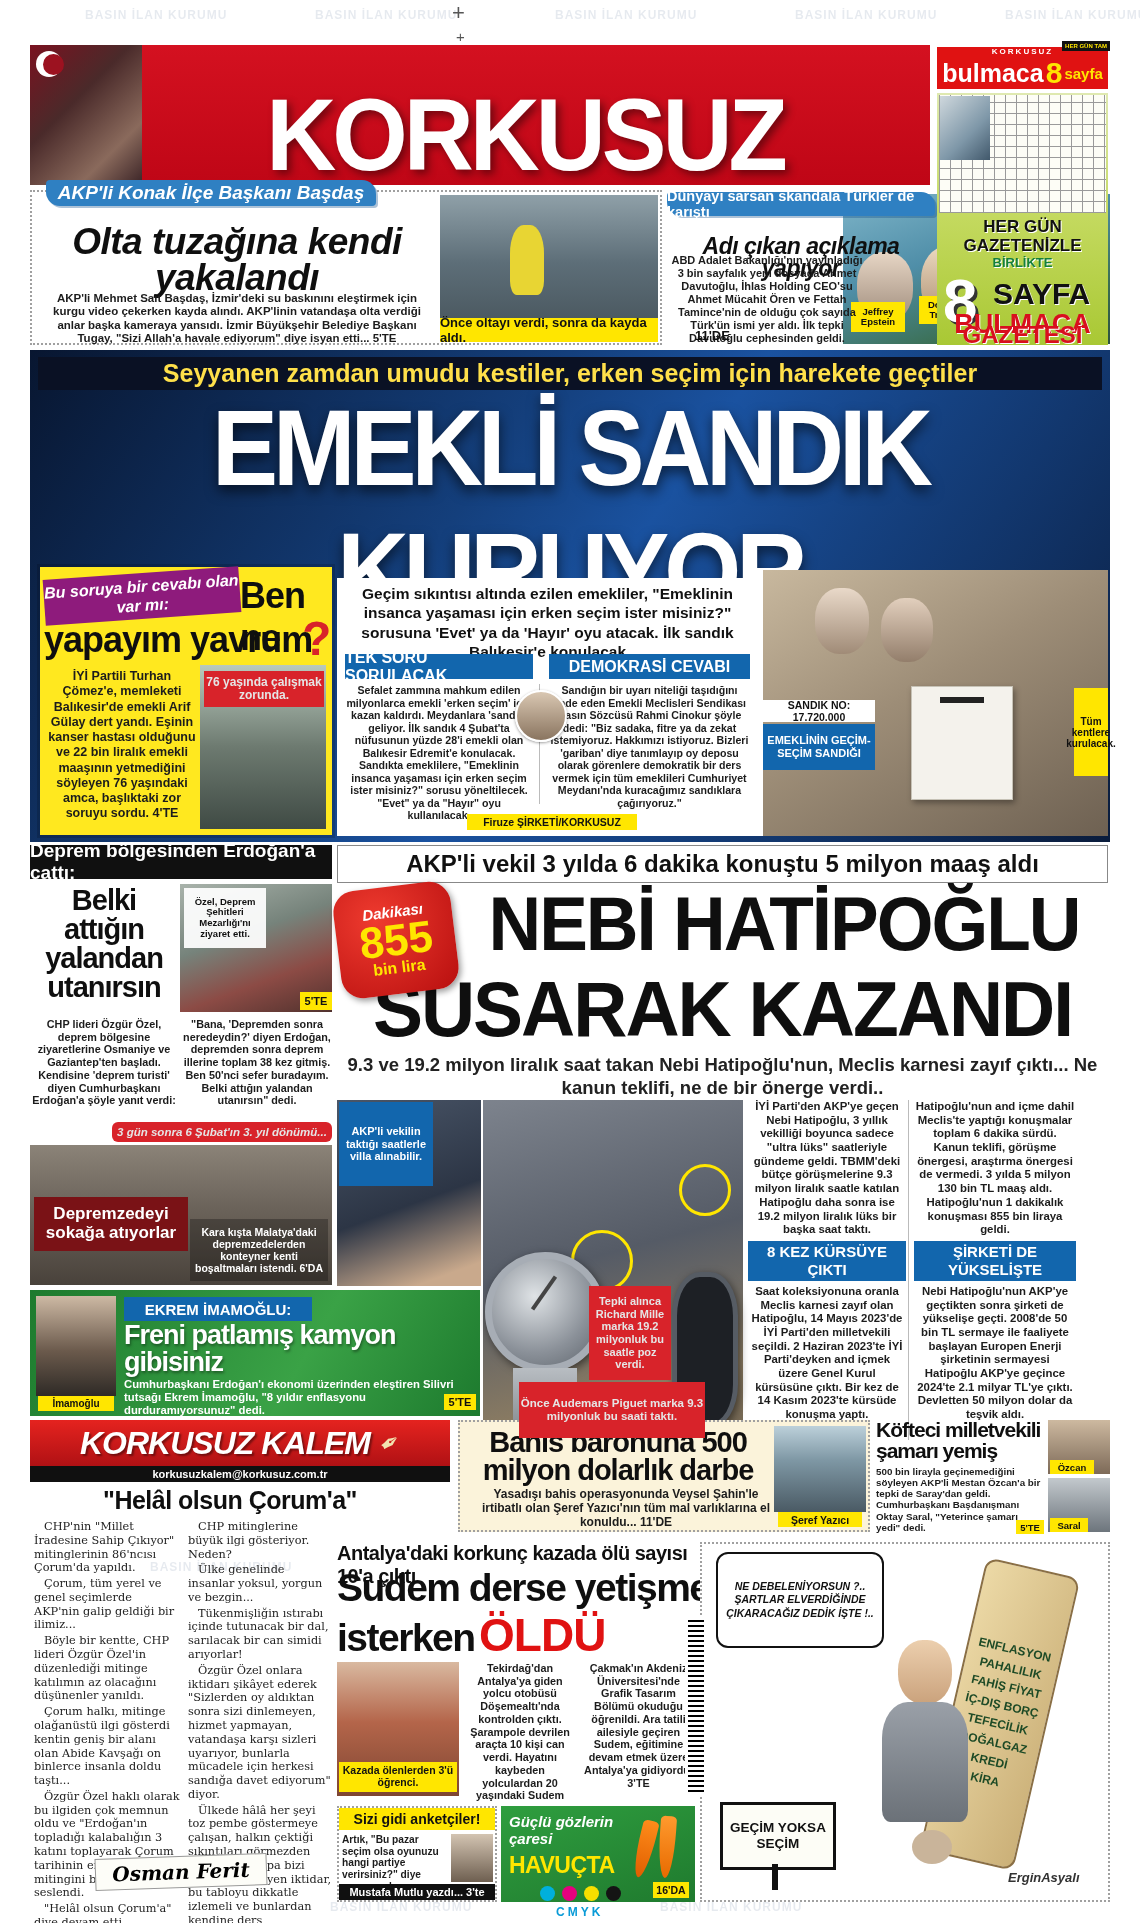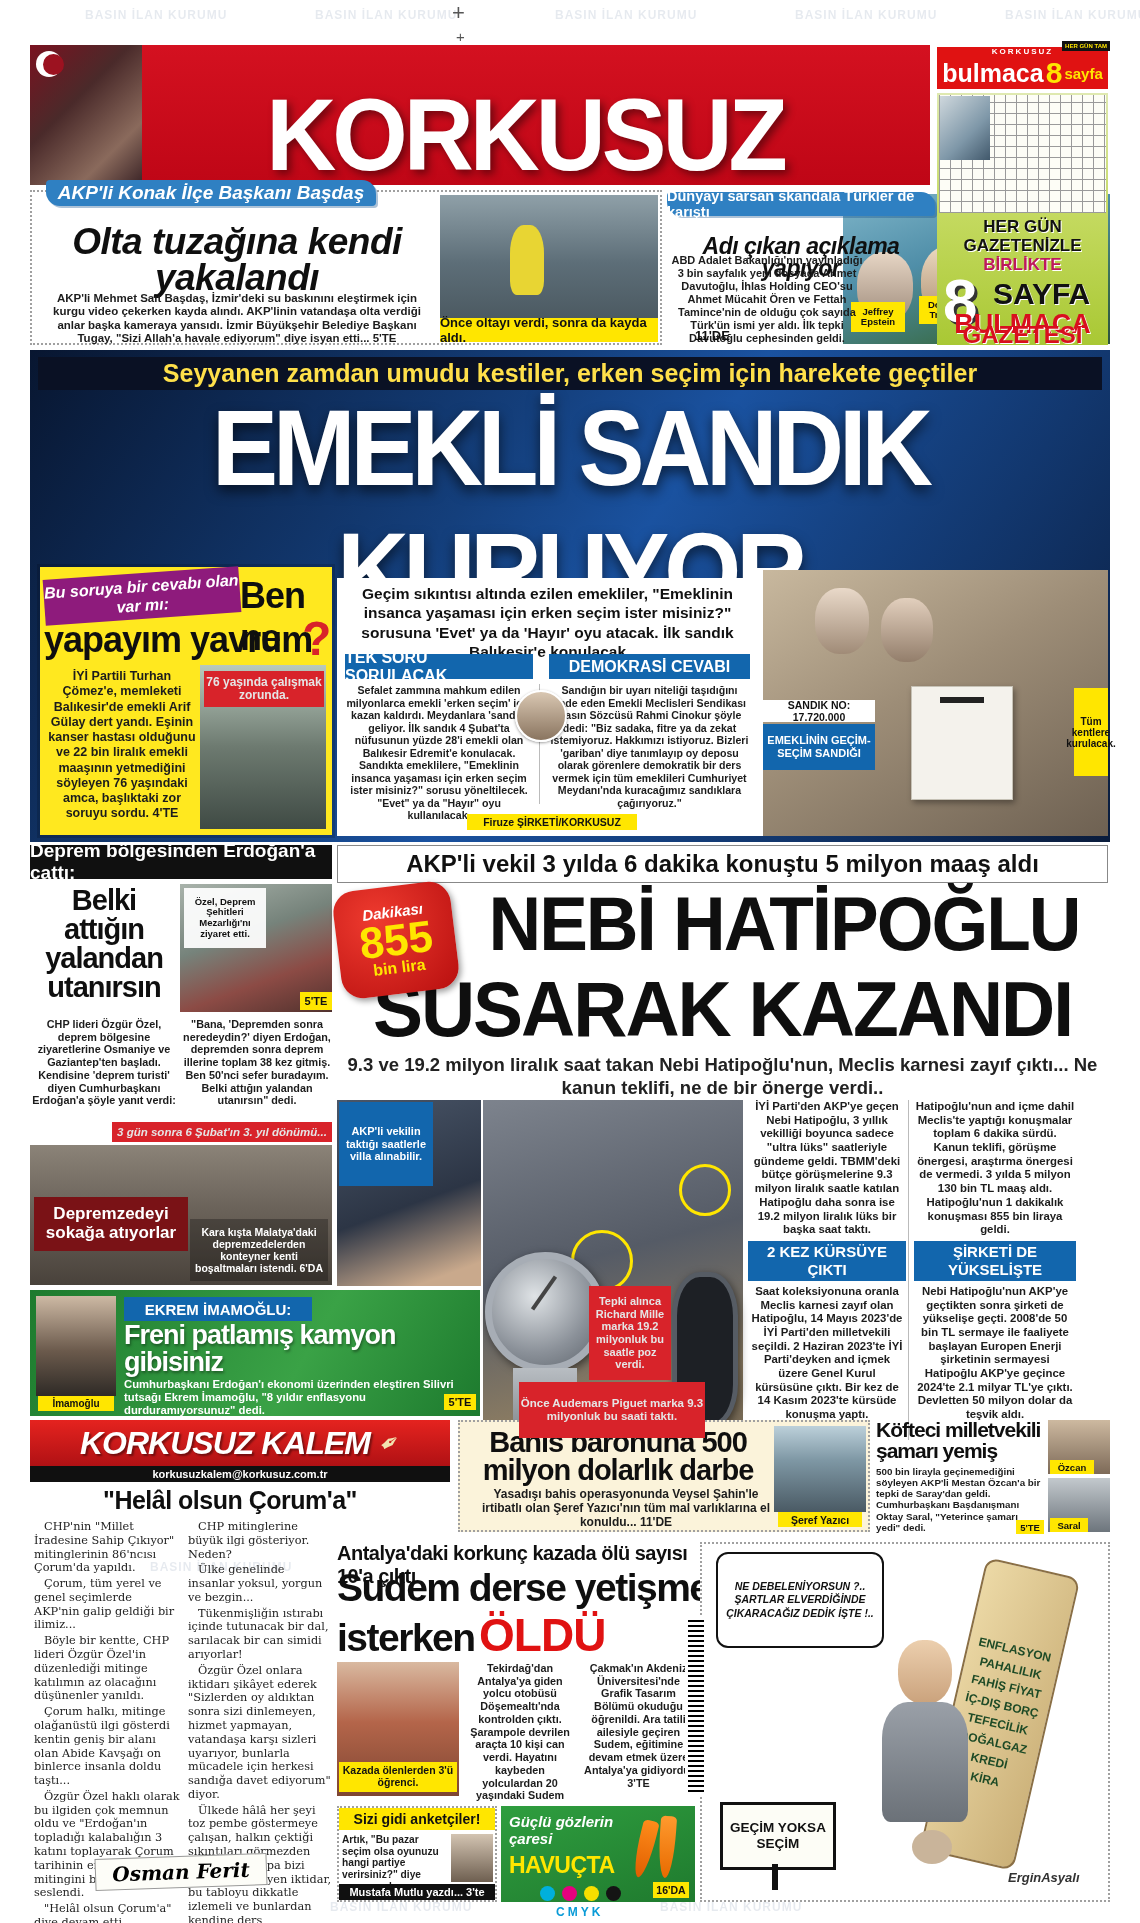--- a/index.html
+++ b/index.html
@@ -66,21 +66,21 @@
       <div class="abs" style="right:-2px;top:-6px;background:#111;color:#ffe600;font-size:6px;font-weight:bold;padding:2px 3px;">HER GÜN TAM</div>
     </div>
     <div class="abs" style="left:2px;top:48px;width:171px;height:252px;background:linear-gradient(180deg,#dfe9b0 0%,#c3d95e 50%,#a9c834 100%);"></div>
     <div class="abs" style="left:4px;top:50px;width:167px;height:118px;background:
          repeating-linear-gradient(0deg,#9a9a9a 0 1px,transparent 1px 11px),
          repeating-linear-gradient(90deg,#9a9a9a 0 1px,transparent 1px 11px),#fdfdf6;">
       <div class="abs" style="left:1px;top:1px;width:50px;height:64px;background:linear-gradient(135deg,#cfd8dd,#7e97a8 60%,#41586b);"></div>
     </div>
     <div class="abs c b" style="left:4px;top:172px;width:167px;font-size:17px;color:#111;text-shadow:1px 1px 0 #fff;">HER GÜN</div>
     <div class="abs c b" style="left:4px;top:191px;width:167px;font-size:17px;color:#111;text-shadow:1px 1px 0 #fff;">GAZETENİZLE</div>
-    <div class="abs c b" style="left:4px;top:210px;width:167px;font-size:17px;color:#be185d;text-shadow:1px 1px 0 #fff;">BİRLİKTE</div>
+    <div class="abs c b" style="left:4px;top:210px;width:167px;font-size:13px;color:#15803d;text-shadow:1px 1px 0 #fff;">BİRLİKTE</div>
     <div class="abs b" style="left:8px;top:228px;font-size:62px;line-height:.9;color:#fff;text-shadow:3px 3px 0 #333;">8</div>
     <div class="abs b" style="left:58px;top:232px;font-size:30px;color:#111;text-shadow:1px 1px 0 #fff;">SAYFA</div>
     <div class="abs c b" style="left:4px;top:264px;width:167px;font-size:27px;color:#d80f1e;text-shadow:1px 1px 0 #fff;">BULMACA</div>
     <div class="abs c b" style="left:4px;top:276px;width:167px;font-size:24px;color:#d80f1e;text-shadow:1px 1px 0 #fff;">GAZETESİ</div>
   </div>
 
   <div class="abs dotted" style="left:30px;top:190px;width:632px;height:155px;box-sizing:border-box;">
     <div class="kick abs i" style="left:14px;top:-12px;width:330px;height:26px;font-size:19px;">AKP'li Konak İlçe Başkanı Başdaş</div>
     <div class="abs c hl i" style="left:6px;top:32px;width:398px;font-size:37px;line-height:.97;">Olta tuzağına kendi yakalandı</div>
     <div class="abs c body-txt" style="left:8px;top:100px;width:394px;font-size:11.5px;line-height:1.16;">AKP'li Mehmet Sait Başdaş, İzmir'deki su baskınını eleştirmek için kurgu video çekerken kayda alındı. AKP'linin vatandaşa olta verdiği anlar başka kameraya yansıdı. İzmir Büyükşehir Belediye Başkanı Tugay, "Sizi Allah'a havale ediyorum" diye isyan etti... 5'TE</div>
@@ -143,21 +143,21 @@
   </div>
 
   <div class="abs blackbox" style="left:30px;top:845px;width:302px;height:34px;font-size:19px;">Deprem bölgesinden Erdoğan'a çattı:</div>
   <div class="abs c hl" style="left:30px;top:886px;width:148px;font-size:29px;line-height:1.0;letter-spacing:-1px;">Belki attığın yalandan utanırsın</div>
   <div class="abs" style="left:180px;top:884px;width:152px;height:128px;background:linear-gradient(160deg,#a9b3ab 0%,#76837b 40%,#8c4b45 70%,#51322e 100%);">
     <div class="abs c" style="left:4px;top:4px;width:82px;height:60px;background:rgba(255,255,255,.93);font-size:9.5px;font-weight:bold;color:#111;line-height:1.12;display:flex;align-items:center;">Özel, Deprem Şehitleri Mezarlığı'nı ziyaret etti.</div>
   </div>
   <div class="abs ytag" style="left:300px;top:992px;width:32px;height:18px;font-size:11px;">5'TE</div>
   <div class="abs c body-txt" style="left:30px;top:1018px;width:148px;font-size:10.8px;line-height:1.18;">CHP lideri Özgür Özel, deprem bölgesine ziyaretlerine Osmaniye ve Gaziantep'ten başladı. Kendisine 'deprem turisti' diyen Cumhurbaşkanı Erdoğan'a şöyle yanıt verdi:</div>
   <div class="abs c body-txt" style="left:182px;top:1018px;width:150px;font-size:10.8px;line-height:1.18;">"Bana, 'Depremden sonra neredeydin?' diyen Erdoğan, depremden sonra deprem illerine toplam 38 kez gitmiş. Ben 50'nci sefer buradayım. Belki attığın yalandan utanırsın" dedi.</div>
-  <div class="abs redbox i" style="left:112px;top:1122px;width:220px;height:20px;font-size:11.5px;">3 gün sonra 6 Şubat'ın 3. yıl dönümü...</div>
+  <div class="abs redbox i" style="left:112px;top:1122px;width:220px;height:20px;font-size:11.5px;border-radius:6px;">3 gün sonra 6 Şubat'ın 3. yıl dönümü...</div>
   <div class="abs" style="left:30px;top:1145px;width:302px;height:140px;background:linear-gradient(180deg,#8b8378 0%,#6b635a 45%,#49423b 100%);">
     <div class="abs c" style="left:4px;top:52px;width:154px;height:54px;background:#7a1216;color:#fff;font-weight:bold;font-size:17px;line-height:1.1;display:flex;align-items:center;justify-content:center;">Depremzedeyi sokağa atıyorlar</div>
     <div class="abs c" style="left:160px;top:74px;width:138px;height:62px;color:#fff;font-size:10.5px;font-weight:bold;line-height:1.15;background:rgba(0,0,0,.28);display:flex;align-items:center;">Kara kışta Malatya'daki depremzedelerden konteyner kenti boşaltmaları istendi. 6'DA</div>
   </div>
 
   <div class="abs c" style="left:337px;top:845px;width:771px;height:38px;background:#fff;border:1px solid #888;box-sizing:border-box;font-size:24px;font-weight:bold;color:#111;display:flex;align-items:center;justify-content:center;">AKP'li vekil 3 yılda 6 dakika konuştu 5 milyon maaş aldı</div>
   <div class="abs" style="left:337px;top:886px;width:118px;height:108px;background:radial-gradient(circle at 35% 30%,#ef3b2f,#b80f0f);border-radius:22px;transform:rotate(-7deg);box-shadow:2px 3px 6px rgba(0,0,0,.4);display:flex;flex-direction:column;align-items:center;justify-content:center;z-index:3;">
     <span class="w b i" style="font-size:15px;">Dakikası</span>
     <span class="b" style="font-size:44px;line-height:.9;color:#ffe600;">855</span>
     <span class="b" style="font-size:16px;color:#ffe600;">bin lira</span>
@@ -177,21 +177,21 @@
       <div class="abs" style="left:50px;top:14px;width:4px;height:40px;background:#444;transform:rotate(35deg);"></div>
     </div>
     <div class="abs" style="left:30px;top:268px;width:64px;height:76px;background:linear-gradient(180deg,#b8bdc2,#7c8288);"></div>
     <div class="abs" style="left:189px;top:172px;width:66px;height:156px;background:#1d2025;border:5px solid #565c64;border-radius:42% 42% 42% 42%/28% 28% 28% 28%;box-sizing:border-box;box-shadow:2px 3px 8px rgba(0,0,0,.5);"></div>
     <div class="abs redbox c" style="left:106px;top:186px;width:82px;height:94px;font-size:11px;line-height:1.15;">Tepki alınca Richard Mille marka 19.2 milyonluk bu saatle poz verdi.</div>
     <div class="abs redbox c" style="left:36px;top:282px;width:186px;height:56px;font-size:11.5px;line-height:1.15;z-index:2;">Önce Audemars Piguet marka 9.3 milyonluk bu saati taktı.</div>
   </div>
 
   <div class="abs c body-txt" style="left:748px;top:1100px;width:158px;font-size:11.4px;line-height:1.2;">
     <p class="colp">İYİ Parti'den AKP'ye geçen Nebi Hatipoğlu, 3 yıllık vekilliği boyunca sadece "ultra lüks" saatleriyle gündeme geldi. TBMM'deki bütçe görüşmelerine 9.3 milyon liralık saatle katılan Hatipoğlu daha sonra ise 19.2 milyon liralık lüks bir başka saat taktı.</p>
-    <div class="subhead">2 KEZ KÜRSÜYE ÇIKTI</div>
+    <div class="subhead">8 KEZ KÜRSÜYE ÇIKTI</div>
     <p class="colp">Saat koleksiyonuna oranla Meclis karnesi zayıf olan Hatipoğlu, 14 Mayıs 2023'de İYİ Parti'den milletvekili seçildi. 2 Haziran 2023'te İYİ Parti'deyken and içmek üzere Genel Kurul kürsüsüne çıktı. Bir kez de 14 Kasım 2023'te kürsüde konuşma yaptı.</p>
   </div>
   <div class="abs" style="left:908px;top:1100px;width:1px;height:340px;background:#bbb;"></div>
   <div class="abs c body-txt" style="left:914px;top:1100px;width:162px;font-size:11.4px;line-height:1.2;">
     <p class="colp">Hatipoğlu'nun and içme dahil Meclis'te yaptığı konuşmalar toplam 6 dakika sürdü. Kanun teklifi, görüşme önergesi, araştırma önergesi de vermedi. 3 yılda 5 milyon 130 bin TL maaş aldı. Hatipoğlu'nun 1 dakikalık konuşması 855 bin liraya geldi.</p>
     <div class="subhead">ŞİRKETİ DE YÜKSELİŞTE</div>
     <p class="colp">Nebi Hatipoğlu'nun AKP'ye geçtikten sonra şirketi de yükselişe geçti. 2008'de 50 bin TL sermaye ile faaliyete başlayan Europen Enerji şirketinin sermayesi Hatipoğlu AKP'ye geçince 2024'te 2.1 milyar TL'ye çıktı. Devletten 50 milyon dolar da teşvik aldı.</p>
   </div>
 
   <div class="abs" style="left:30px;top:1290px;width:450px;height:126px;background:linear-gradient(120deg,#1d7a2e,#3aa246 60%,#1d7a2e);">

